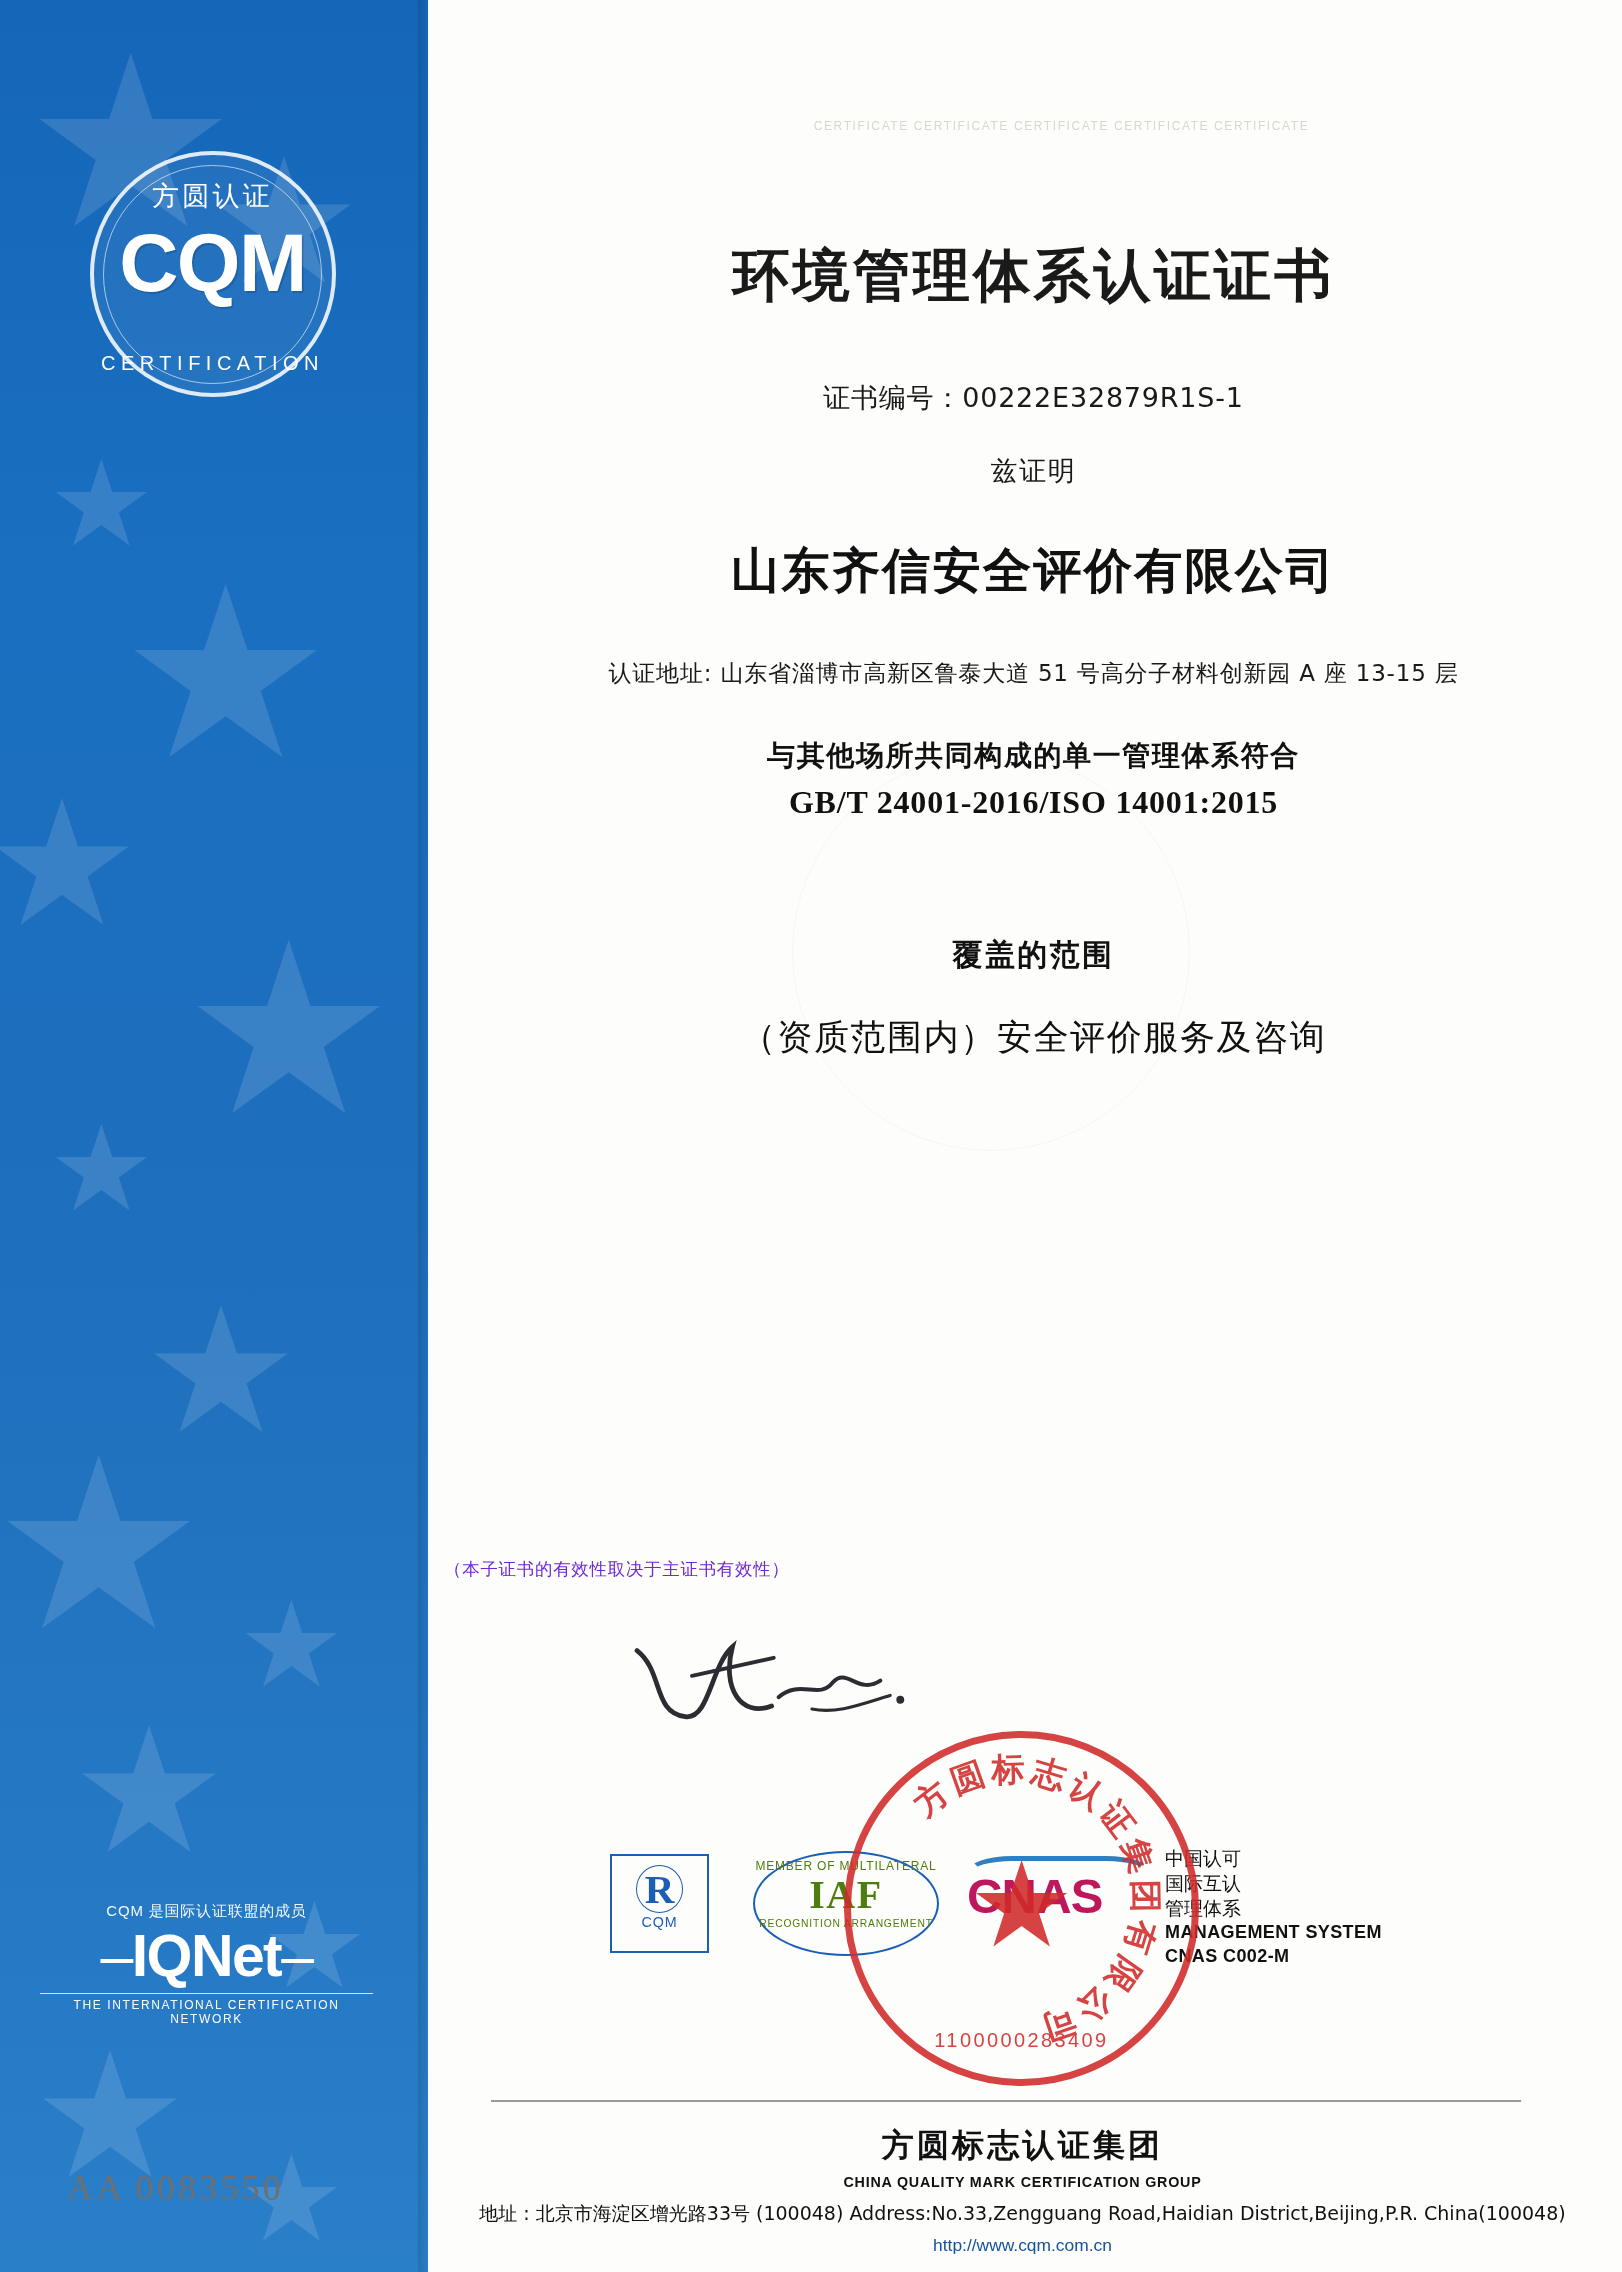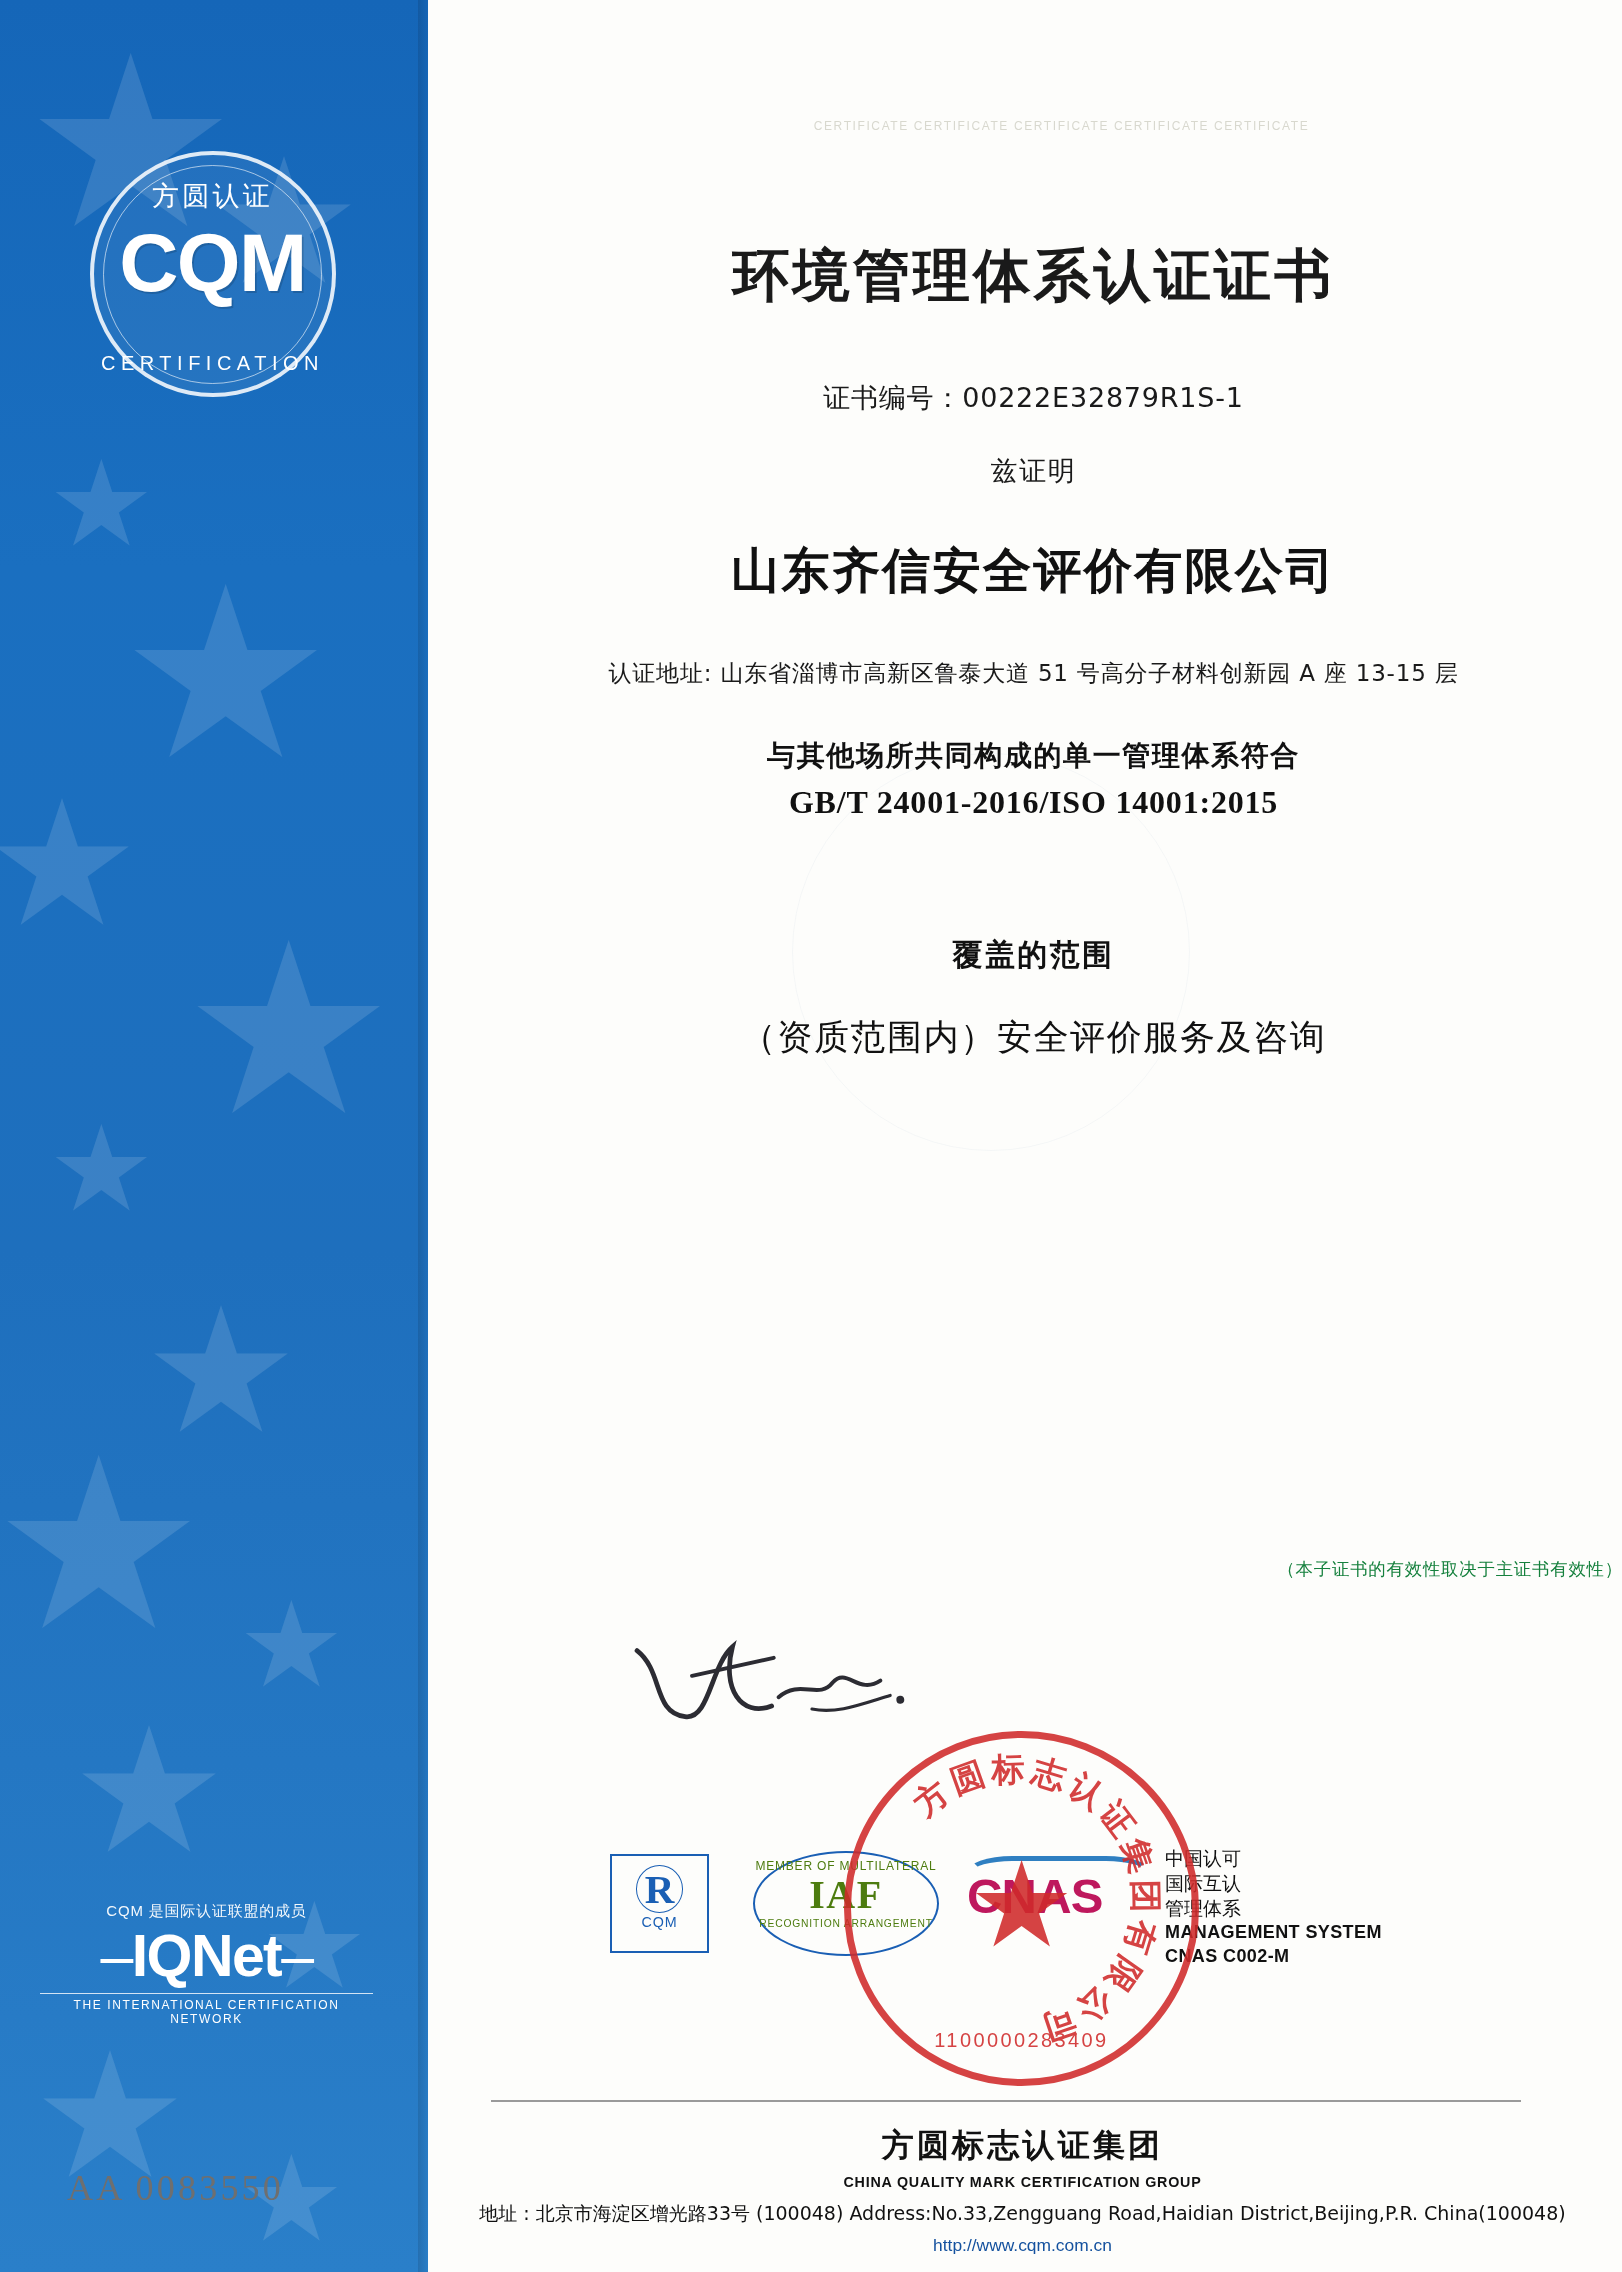--- a/index.html
+++ b/index.html
@@ -290,23 +290,23 @@
     text-align: center;
     font-size: 35px;
     color: #111;
     letter-spacing: 1.6px;
     font-family: "DejaVu Sans", sans-serif;
   }
   .note {
     position: absolute;
     left: 0; right: 0;
     top: 1557px;
-    text-align: right;
+    text-align: left;
     font-size: 17.4px;
-    color: #15803d;
+    color: #6d28d9;
     letter-spacing: 0.8px;
     font-family: "DejaVu Sans", sans-serif;
   }
   .dates {
     position: absolute;
     left: 618px;
     top: 1620px;
     font-size: 26px;
     color: #111;
     line-height: 1.55;

